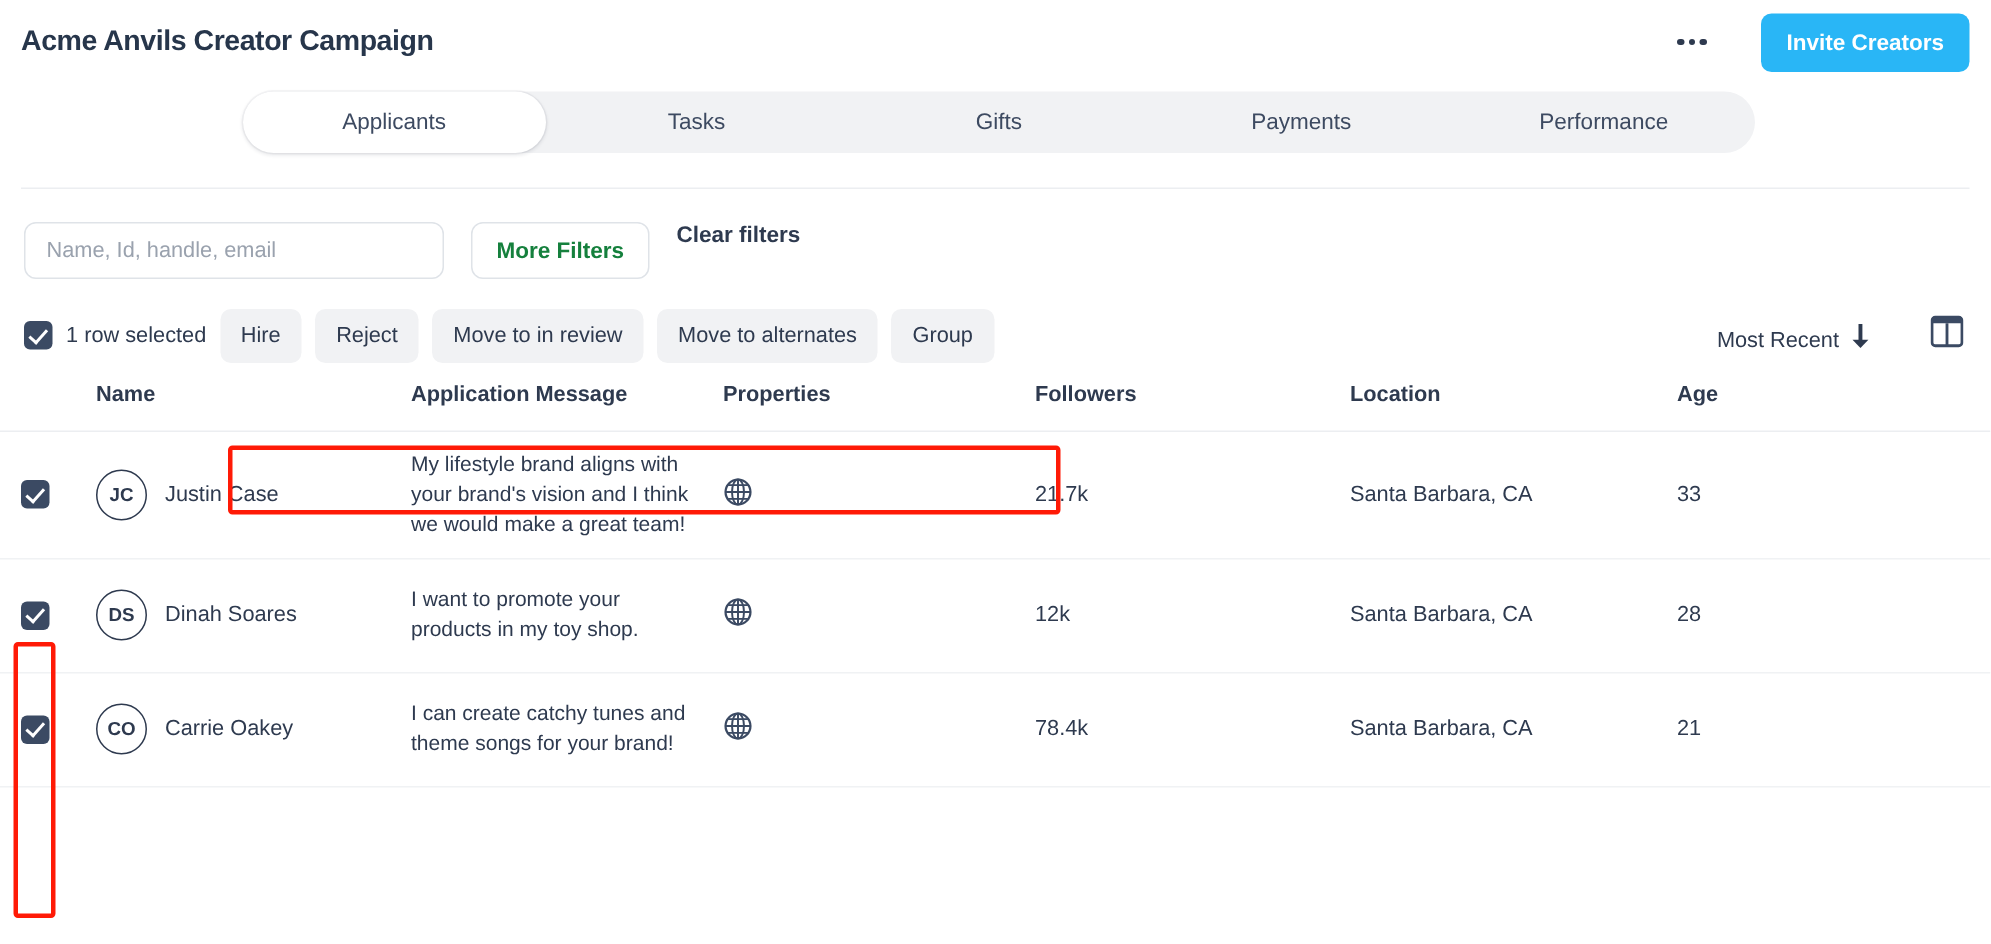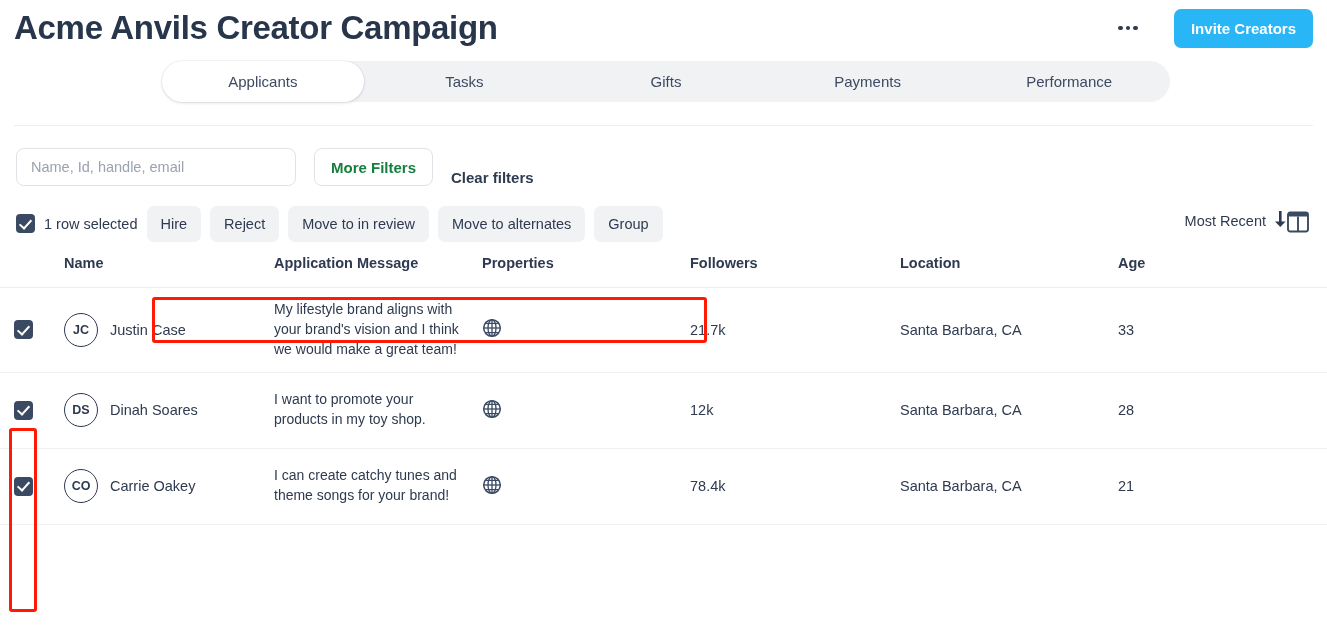--- a/index.html
+++ b/index.html
@@ -21,21 +21,21 @@
 
   
   .header {
     display: flex;
     align-items: center;
     justify-content: space-between;
     padding: 0 14px 0 14px;
     height: 56px;
   }
   .page-title {
-    font-size: 33px;
+    font-size: 19px;
     font-weight: bold;
     color: #27364b;
     letter-spacing: -0.3px;
     line-height: 56px;
   }
   .header-right {
     display: flex;
     align-items: center;
     gap: 26px;
   }
@@ -121,21 +121,21 @@
     border: none;
     font-family: "Liberation Sans", sans-serif;
   }
   .status-chip.selected { background: #f1f2f4; }
   .status-chip.strong { font-weight: bold; }
   .status-chip.muted { color: #b6bcc7; }
 
   
   .searchrow {
     display: flex;
-    align-items: flex-end;
+    align-items: flex-start;
     gap: 18px;
     padding: 22px 0 0 16px;
   }
   .search-input {
     width: 280px;
     height: 38px;
     border: 1px solid #dfe3e8;
     border-radius: 8px;
     padding: 0 14px;
     font-size: 14.5px;
@@ -215,21 +215,22 @@
     color: #2e3a4f;
     padding: 10px 14px;
     cursor: pointer;
     white-space: nowrap;
     font-family: "Liberation Sans", sans-serif;
   }
 
   .bulk-right {
     margin-left: auto;
     display: flex;
-    align-items: flex-start;
+    align-items: flex-end;
+    gap: 40px;
     padding-right: 18px;
   }
   .sortctl {
     display: flex;
     align-items: center;
     gap: 8px;
     font-size: 14.5px;
     color: #2e3a4f;
     cursor: pointer;
     white-space: nowrap;

